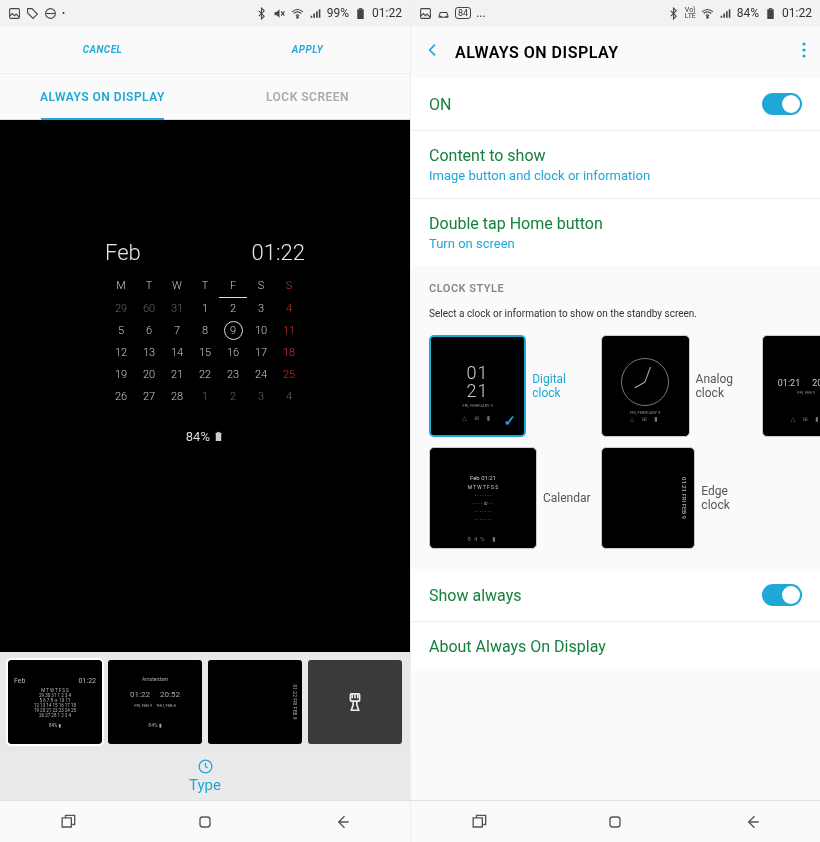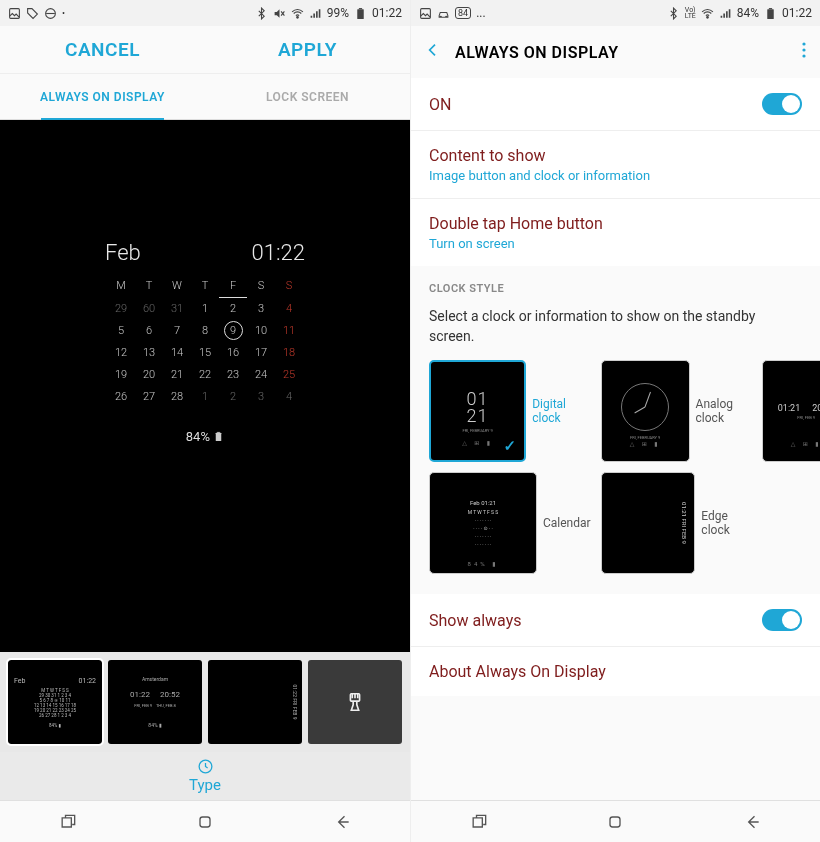--- a/index.html
+++ b/index.html
@@ -7,21 +7,21 @@
   .phone { width: 410px; height: 842px; display: flex; flex-direction: column; background: #fafafa; position: relative; }
   .phone + .phone { border-left: 1px solid #eee; }
 
   
   .status { height: 26px; background: #f2f2f2; display: flex; align-items: center; justify-content: space-between; padding: 0 8px; font-size: 12px; color: #333; }
   .status .left, .status .right { display: flex; align-items: center; gap: 5px; }
   .status svg { width: 13px; height: 13px; }
 
   
   .topbtns { height: 48px; background: #fafafa; display: flex; border-bottom: 1px solid #eee; }
-  .topbtns div { flex: 1; display: flex; align-items: center; justify-content: center; font-size: 19px; font-weight: 600; color: #1fa7d6; letter-spacing: 0.5px; }
+  .topbtns div { flex: 1; display: flex; align-items: center; justify-content: center; font-size: 10px; font-weight: 600; color: #1fa7d6; letter-spacing: 0.5px; font-style: italic; }
   .tabs { height: 46px; background: #fafafa; display: flex; border-bottom: 1px solid #ddd; }
   .tabs div { flex: 1; display: flex; align-items: center; justify-content: center; font-size: 12px; font-weight: 600; letter-spacing: 0.5px; color: #aaa; position: relative; }
   .tabs .active { color: #1fa7d6; }
   .tabs .active::after { content: ""; position: absolute; left: 20%; right: 20%; bottom: -1px; height: 2px; background: #1fa7d6; }
 
   .preview { flex: 1; background: #000; display: flex; flex-direction: column; align-items: center; color: #e8e8e8; padding-top: 120px; }
   .preview .hdr { display: flex; justify-content: space-between; width: 200px; font-size: 22px; font-weight: 300; }
   .preview .cal { margin-top: 10px; font-size: 11px; }
   .preview .cal table { border-collapse: collapse; }
   .preview .cal td, .preview .cal th { width: 28px; height: 22px; text-align: center; font-weight: 300; color: #c8c8c8; }
@@ -46,27 +46,27 @@
   
   .header { height: 52px; background: #fafafa; display: flex; align-items: center; padding: 0 14px; gap: 14px; }
   .header .back svg { width: 16px; height: 16px; stroke: #1fa7d6; fill: none; stroke-width: 2.5; }
   .header .title { font-size: 16px; font-weight: 600; letter-spacing: 0.5px; }
   .header .more { margin-left: auto; }
   .header .more svg { width: 4px; height: 16px; fill: #1fa7d6; }
 
   .scroll { flex: 1; overflow: auto; background: #fafafa; }
   .row { background: #fff; border-bottom: 1px solid #eee; padding: 15px 18px; display: flex; align-items: center; }
   .row .txt { flex: 1; }
-  .row .lbl { font-size: 16px; color: #7f1d1d; }
+  .row .lbl { font-size: 16px; color: #15803d; }
   .row .sub { font-size: 13px; color: #1fa7d6; margin-top: 3px; }
   .toggle { width: 40px; height: 22px; border-radius: 11px; background: #1fa7d6; position: relative; }
   .toggle::after { content: ""; position: absolute; right: 2px; top: 2px; width: 18px; height: 18px; background: #fff; border-radius: 50%; }
 
   .sect { padding: 16px 18px 6px; font-size: 11px; color: #888; font-weight: 600; letter-spacing: 0.5px; }
-  .desc { padding: 6px 18px 14px; font-size: 14px; color: #333; line-height: 1.4; }
+  .desc { padding: 6px 18px 14px; font-size: 10px; color: #333; line-height: 1.4; }
 
   .grid { display: grid; grid-template-columns: repeat(3, 1fr); gap: 10px; padding: 0 18px 20px; }
   .opt { display: flex; flex-direction: row; align-items: center; gap: 6px; }
   .opt .box { width: 108px; height: 102px; background: #000; border-radius: 5px; border: 1px solid #ccc; position: relative; display: flex; align-items: center; justify-content: center; flex-direction: column; color: #ccc; font-size: 7px; }
   .opt.sel .box { border: 2px solid #1fa7d6; }
   .opt.sel .box::after { content: "✓"; position: absolute; bottom: 5px; right: 8px; color: #1fa7d6; font-size: 15px; font-weight: bold; }
   .opt .cap { font-size: 12px; color: #555; }
   .opt.sel .cap { color: #1fa7d6; }
 
   

